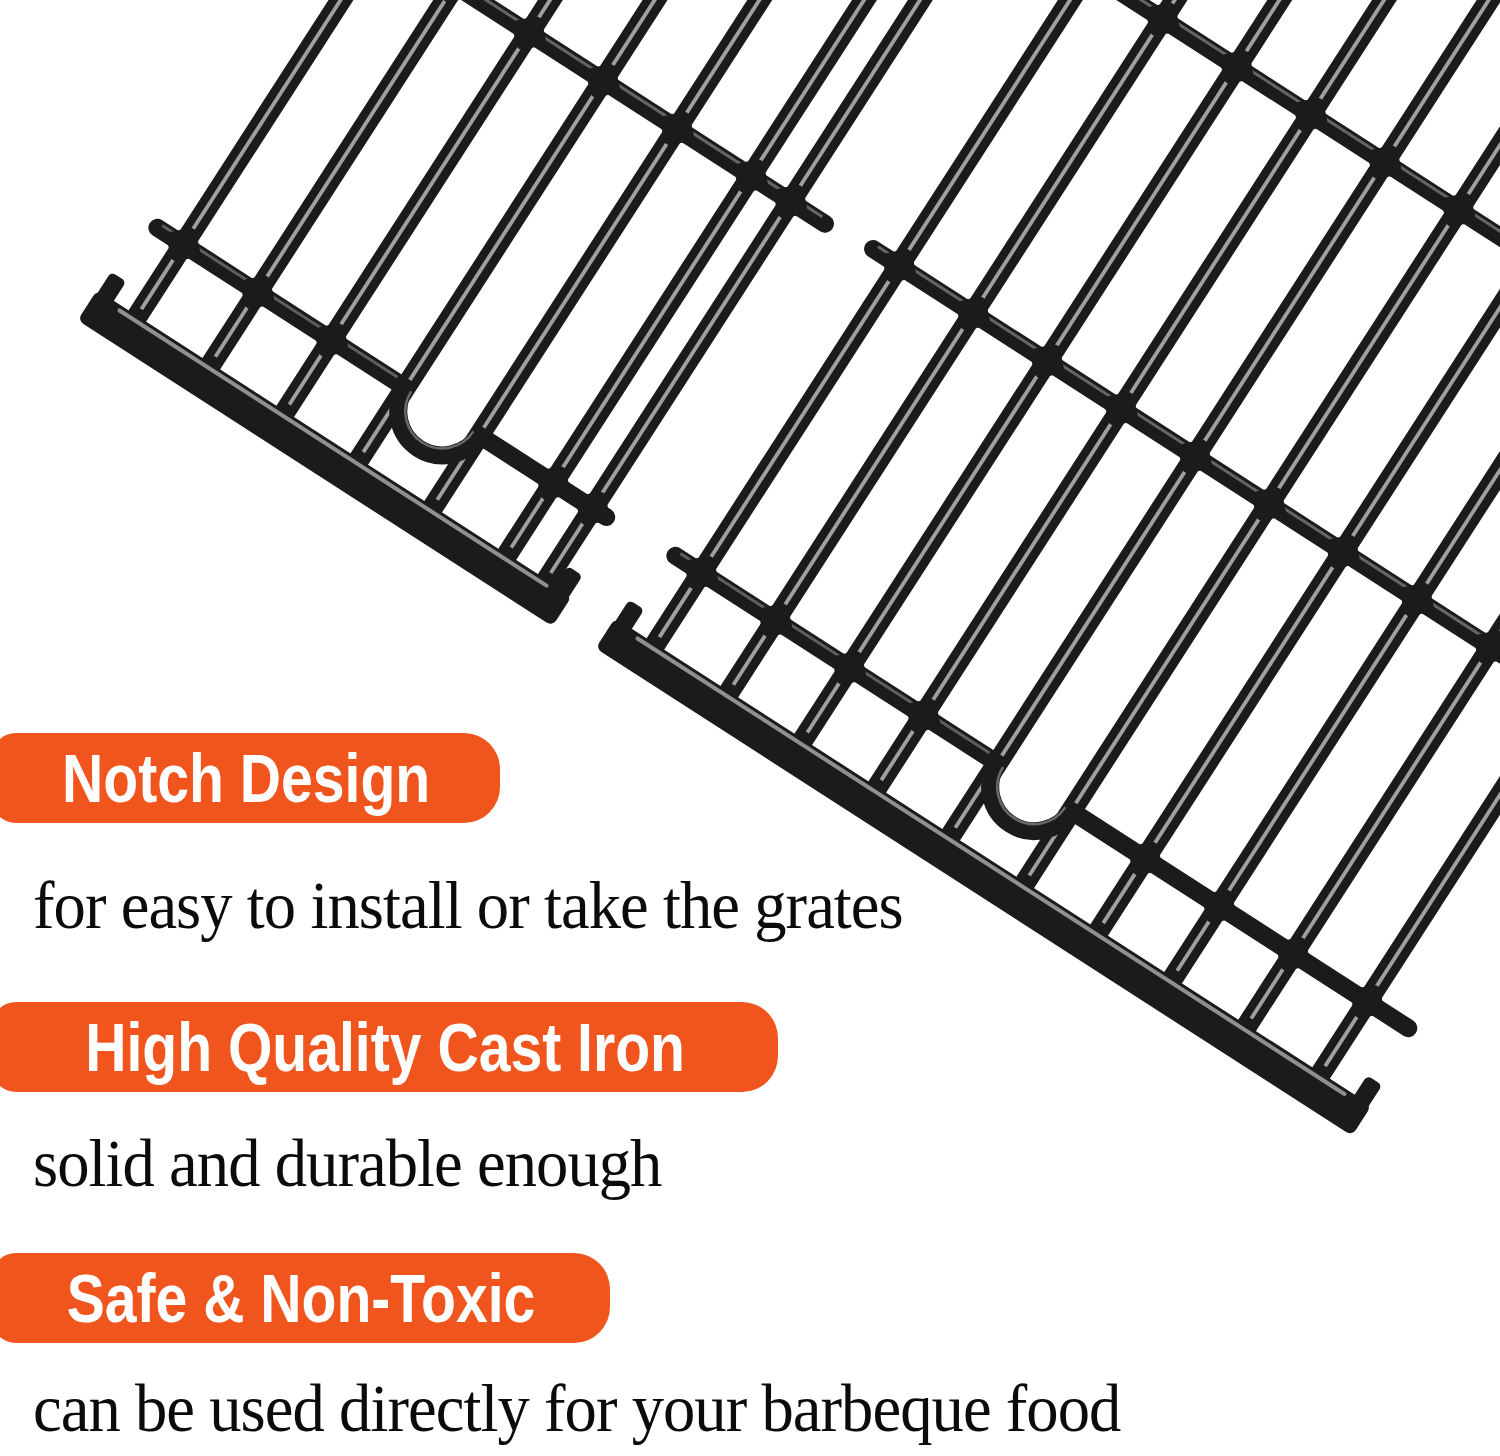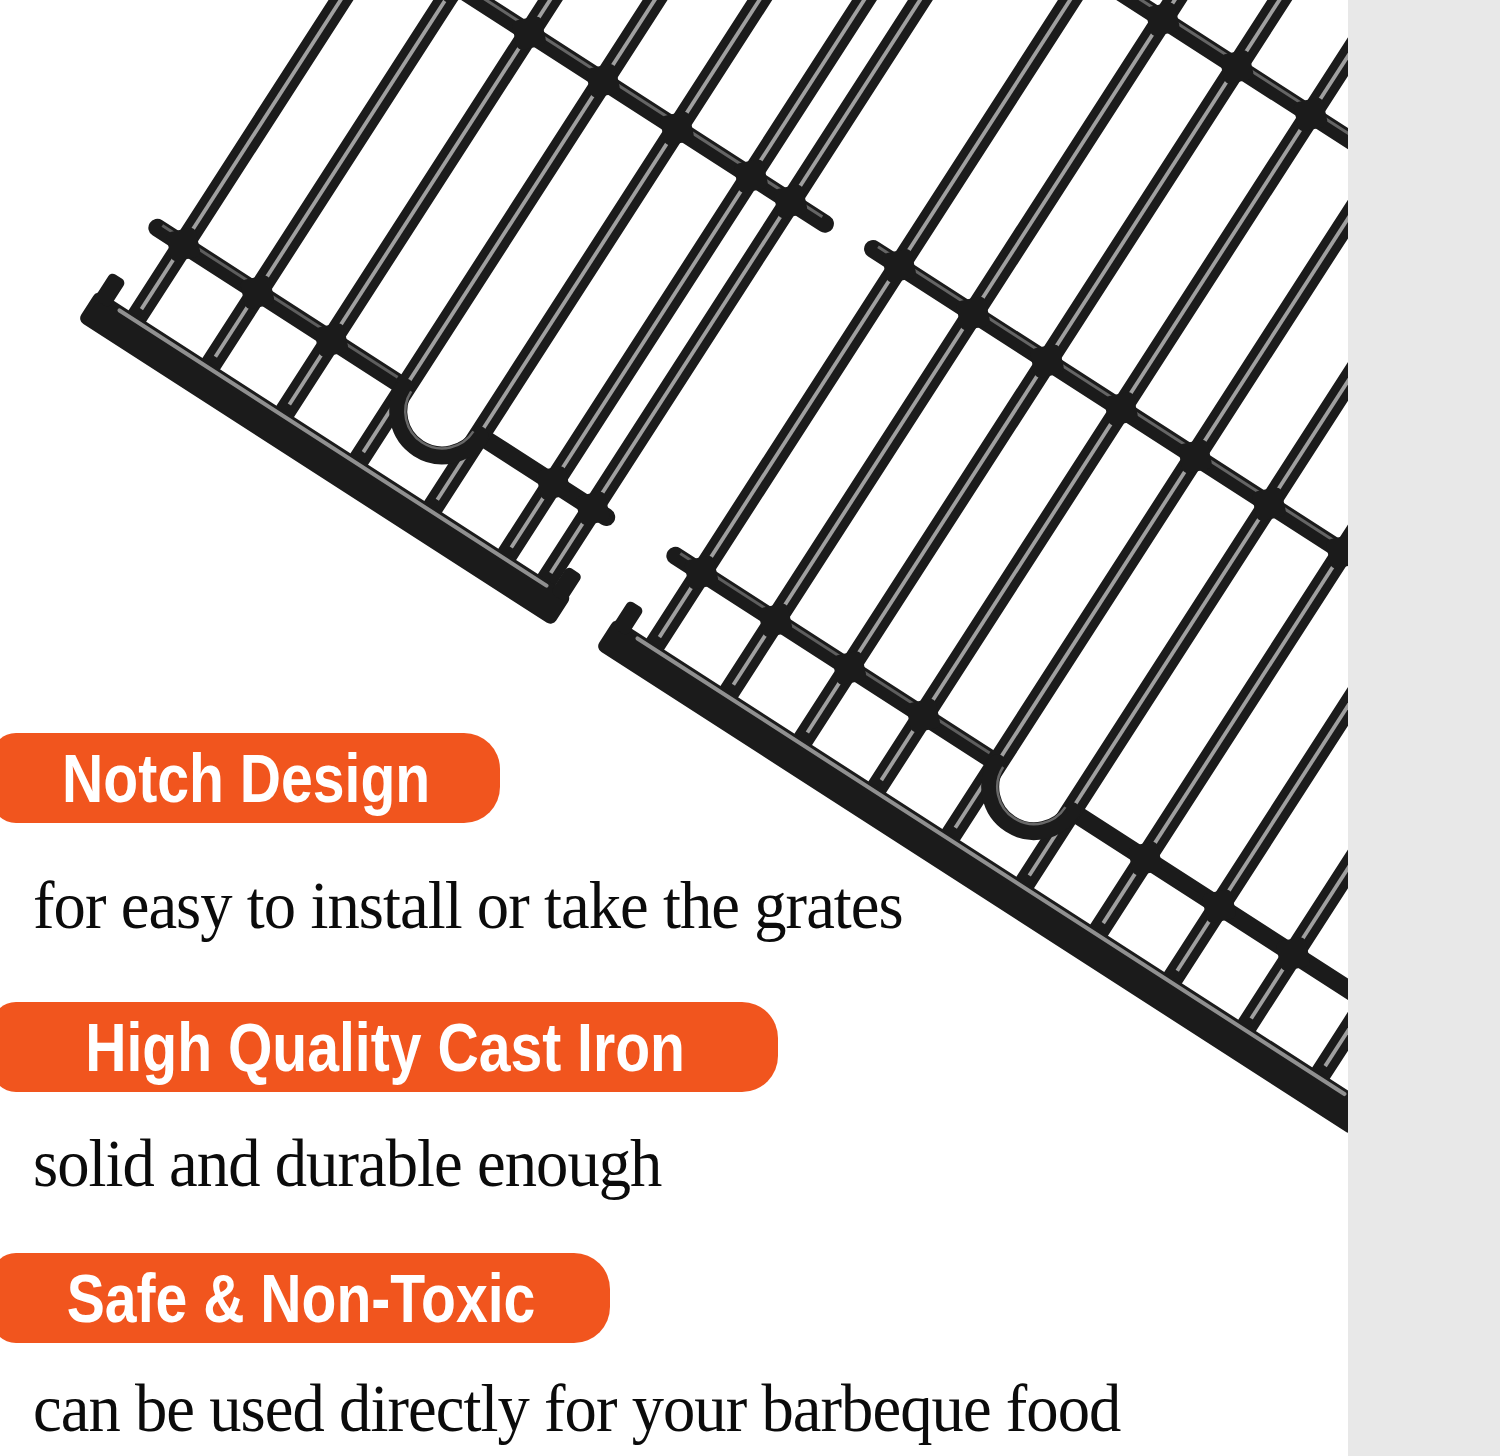--- a/index.html
+++ b/index.html
@@ -1,21 +1,21 @@
 <!DOCTYPE html>
 <html style="--background: #FFFFFF; --accent-orange: #F1551E; --label-text: #FFFFFF; --body-text: #0B0B0B; --metal-black: #1B1B1B; --metal-highlight: #C2C2C2;"><head>
 <meta charset="utf-8">
 <style>
   :root{
     --background:#fff; --accent-orange:#F1551E; --label-text:#fff;
     --body-text:#0B0B0B; --metal-black:#1B1B1B; --metal-highlight:#C2C2C2;
   }
   html,body{margin:0;padding:0;background:#e8e8e8;}
   .stage{
-    position:relative; width:1348px; height:1456px; overflow:hidden;
+    position:relative; width:1500px; height:1456px; overflow:hidden;
     background:var(--background); font-family:"Liberation Sans",sans-serif;
   }
   .photo{position:absolute; left:0; top:0; width:1500px; height:1456px; display:block;}
   .metal{fill:var(--metal-black);}
   .hl{fill:var(--metal-highlight);}
   .arc{stroke:var(--metal-black); stroke-width:18; fill:none; stroke-linecap:round;}
   .arc-hl{stroke:#9d9d9d; stroke-width:2.5; fill:none; opacity:.6;}
   .feature{position:absolute; left:0; width:1500px;}
   .pill{
     position:absolute; left:-8px; height:90px; box-sizing:border-box;

